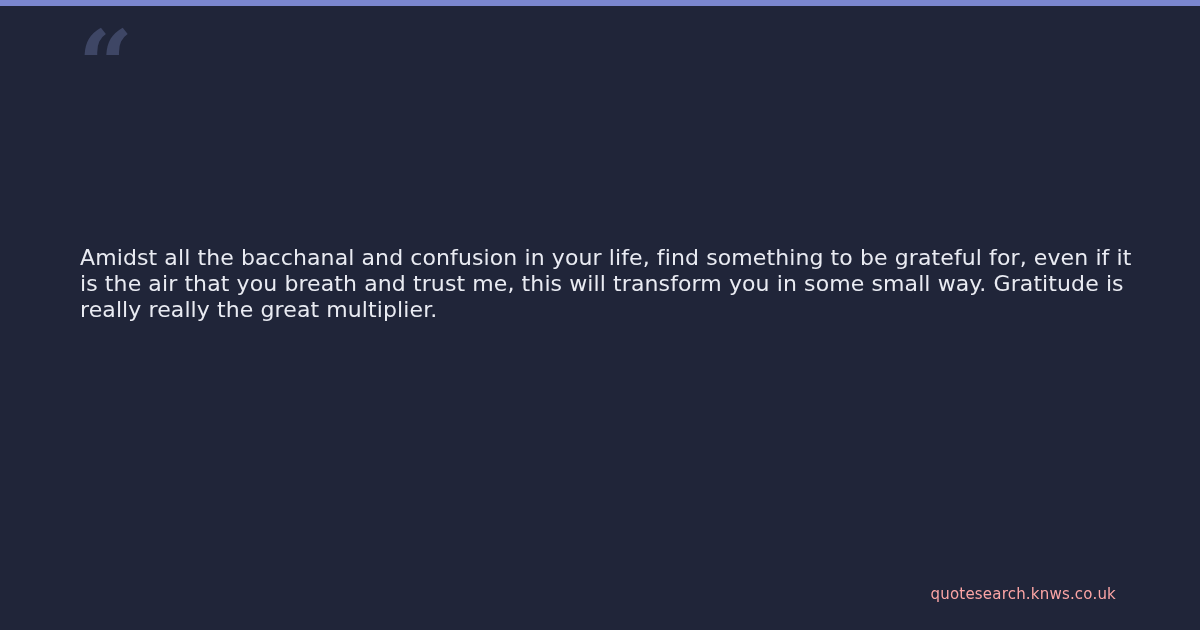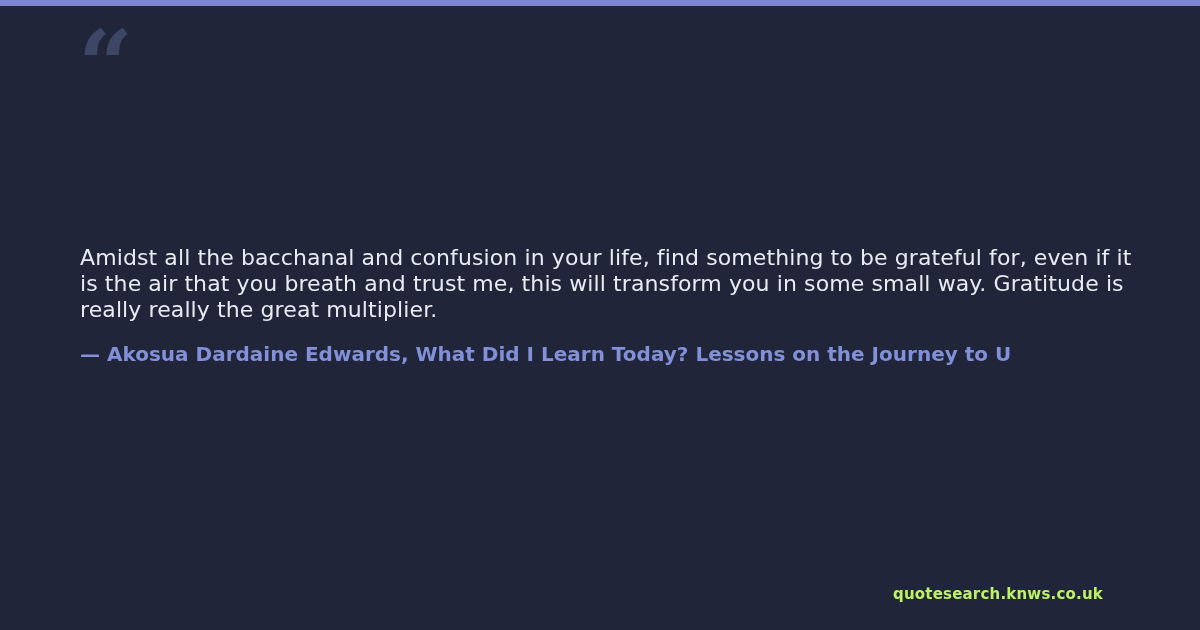--- a/index.html
+++ b/index.html
@@ -77,39 +77,36 @@
     color: #8190d8;
     font-size: 20px;
     font-weight: 700;
     line-height: 28px;
     white-space: nowrap;
   }
 
   
   .site-credit {
     position: absolute;
-    right: 97px;
+    right: 84px;
     bottom: 26px;
-    color: #bef264;
+    color: #fca5a5;
     font-size: 15px;
-    font-weight: 700;
+    font-weight: 400;
     line-height: 20px;
     letter-spacing: 0.2px;
   }
 </style>
 </head>
 <body>
 
 <div class="card">
 
   <div class="accent-bar"></div>
 
   <div class="quote-mark">“</div>
 
   <div class="quote-body">Amidst all the bacchanal and confusion in your life, find something to be grateful for, even if it is the air that you breath and trust me, this will transform you in some small way. Gratitude is really really the great multiplier.</div>
 
-  <div class="attribution-wrap">
-    <span class="attribution">— Akosua Dardaine Edwards, What Did I Learn Today? Lessons on the Journey to U</span>
-  </div>
 
   <div class="site-credit">quotesearch.knws.co.uk</div>
 
 </div>
 
 </body></html>

